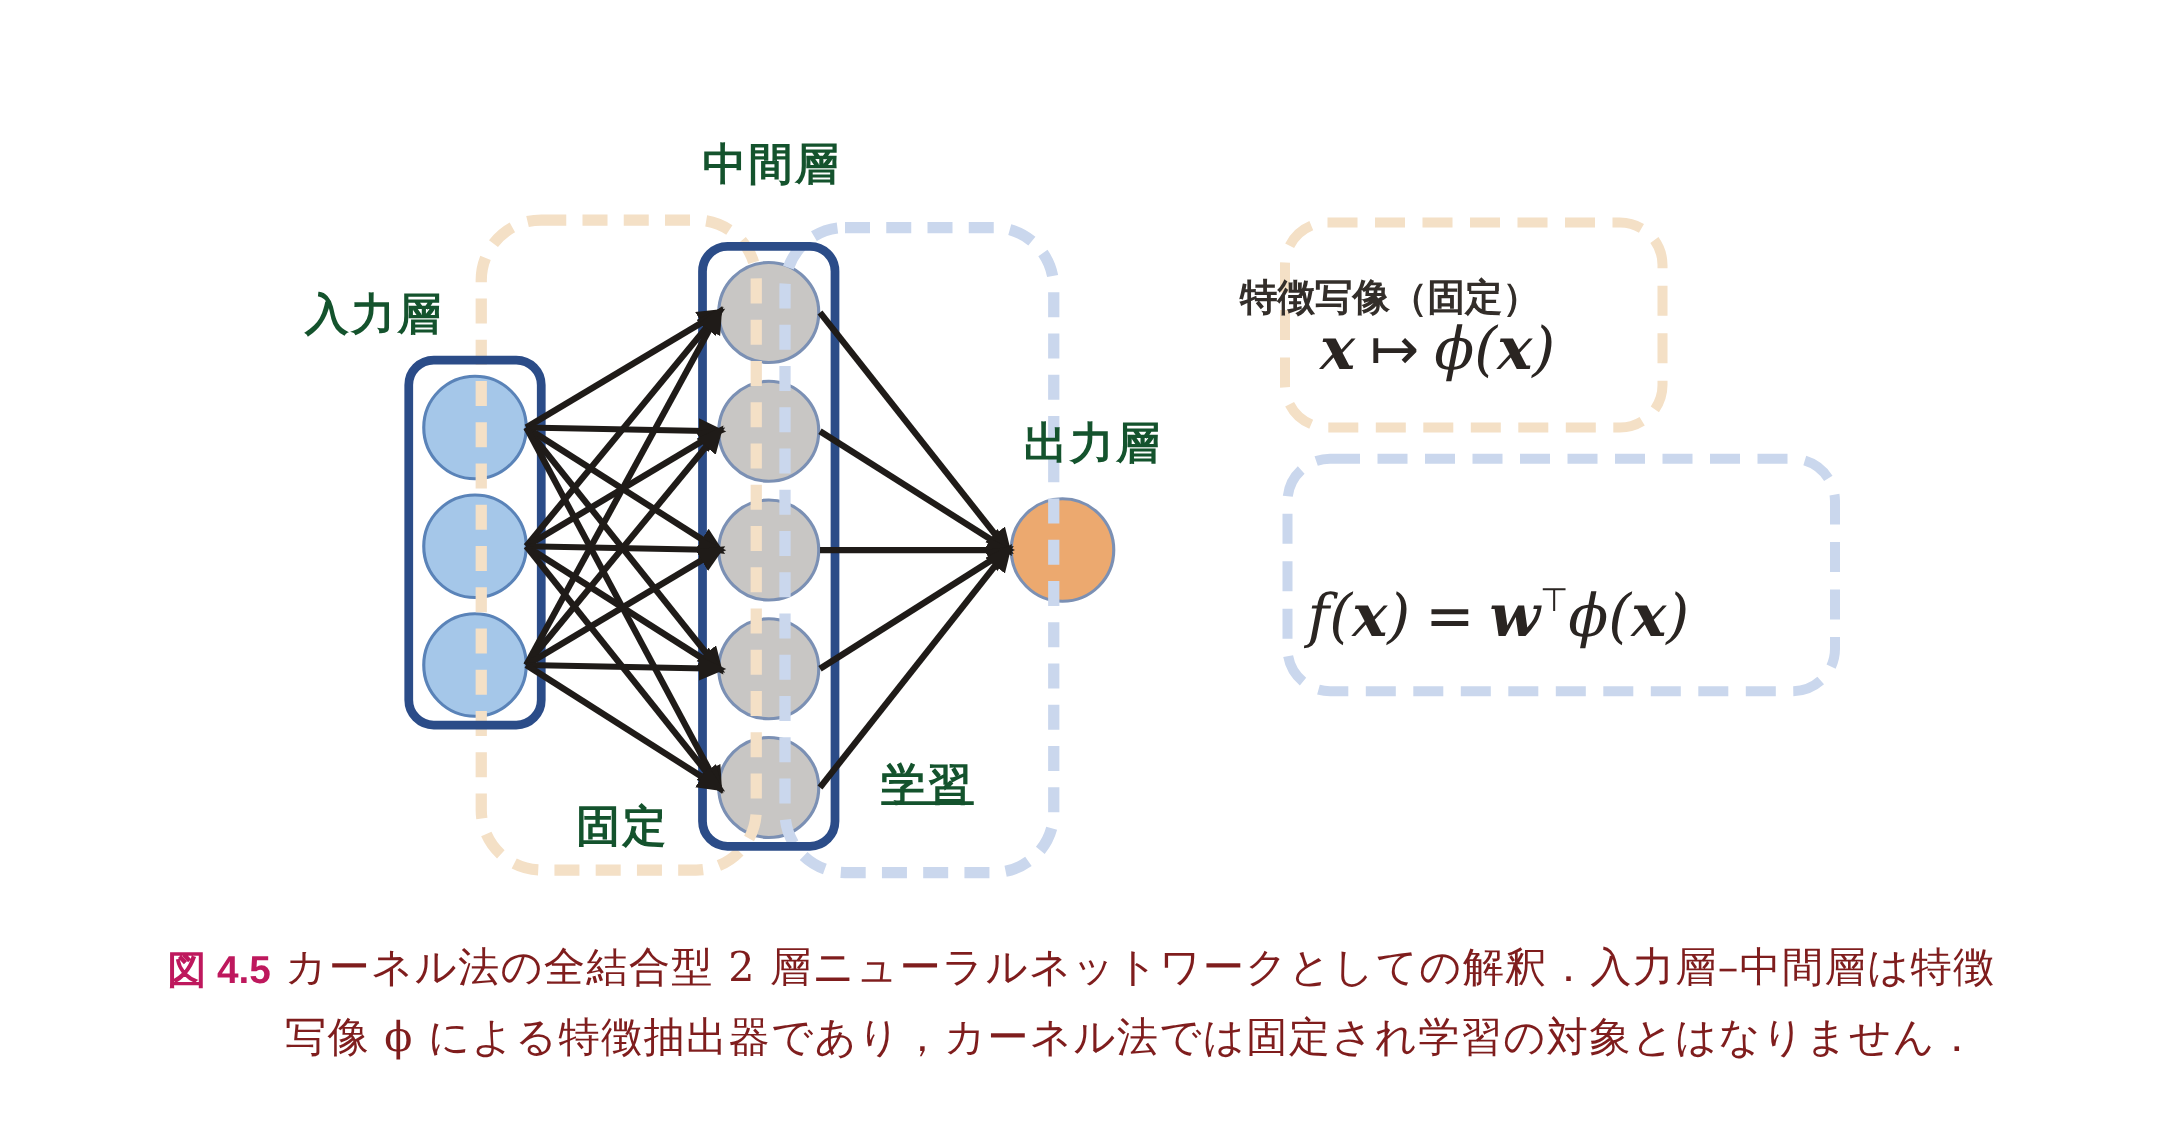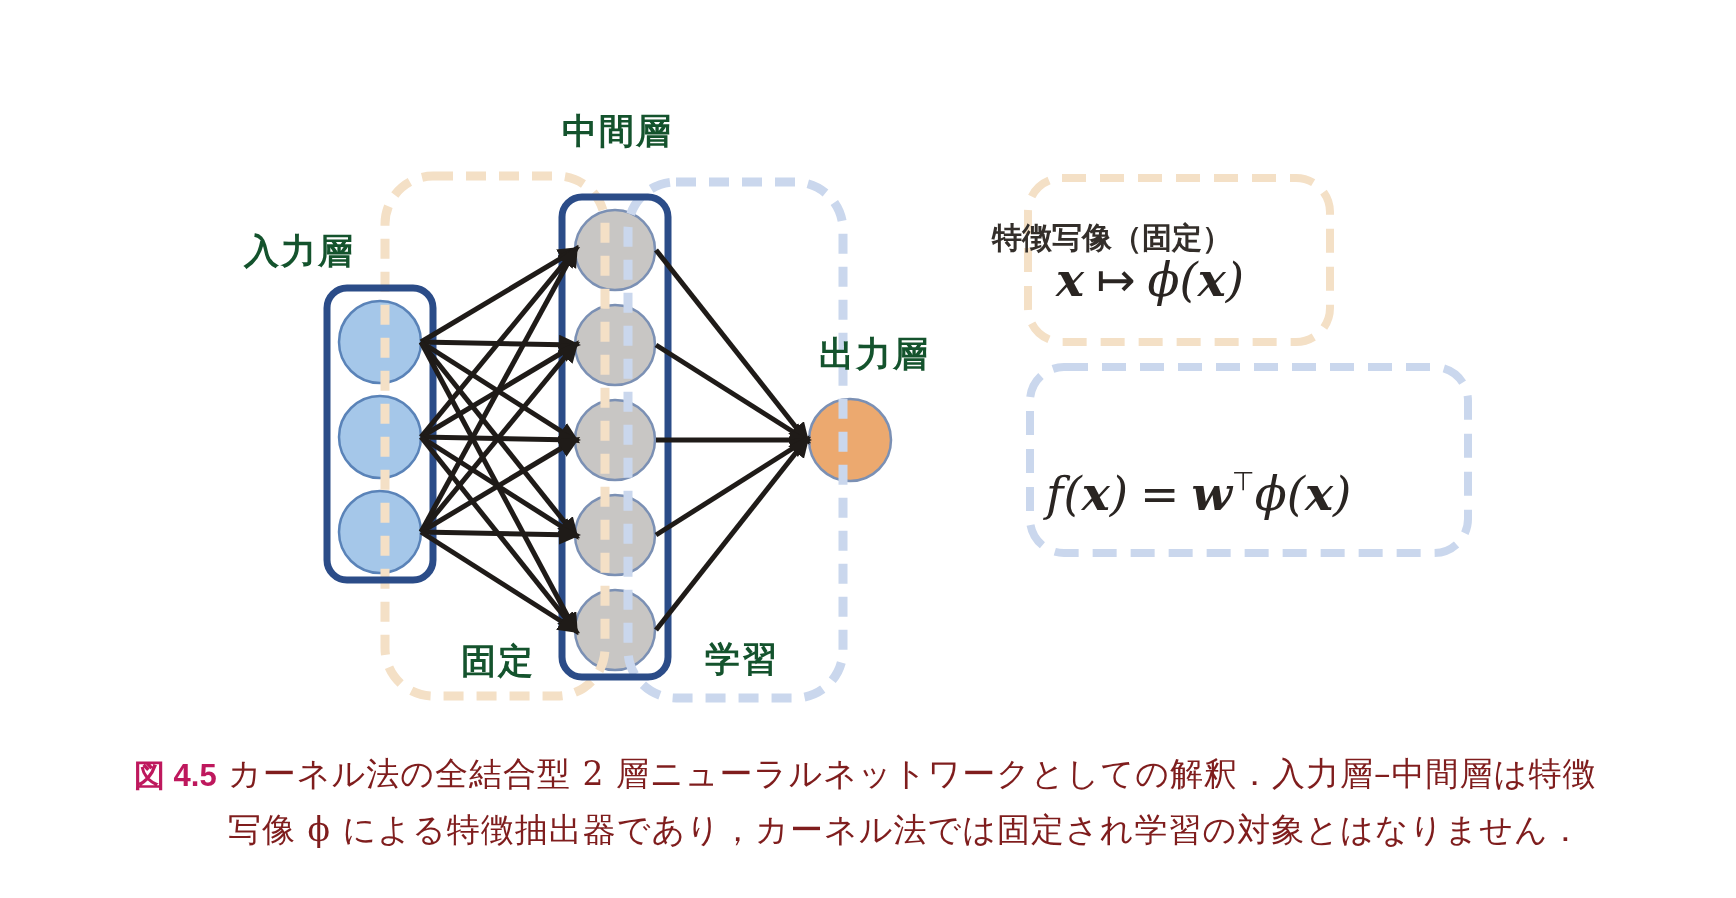--- a/index.html
+++ b/index.html
@@ -121,21 +121,21 @@
     </g>
 
     <rect x="1028" y="178" width="302" height="164" rx="34" ry="34" fill="none" stroke-width="8" stroke-dasharray="24 14" stroke="#f4e0c6"></rect>
     <rect x="1030" y="367" width="438" height="186" rx="34" ry="34" fill="none" stroke-width="8" stroke-dasharray="24 14" stroke="#cad7ed"></rect>
   </svg>
 
   <div class="layer-label" style="left:244px; top:228px;">入力層</div>
   <div class="layer-label" style="left:562px; top:108px;">中間層</div>
   <div class="layer-label" style="left:819px; top:331px;">出力層</div>
   <div class="layer-label" style="left:461px; top:638px;">固定</div>
-  <div class="layer-label" style="left:705px; top:636px;">学習</div>
+  <div class="layer-label" style="left:705px; top:604px;text-decoration:underline;">学習</div>
 
   <div class="box-title" style="left:992px; top:204px;margin-top:14px;">特徴写像（固定）</div>
   <div class="formula" style="left:1056px; top:252px;">
     <span class="mxb">x</span><span class="mop">↦</span><span class="mit">ϕ(</span><span class="mxb">x</span><span class="mit">)</span>
   </div>
 
   <div class="formula" style="left:1046px; top:438px;margin-top:28px;">
     <span class="mit">f(</span><span class="mxb">x</span><span class="mit">)</span><span class="mop">=</span><span class="mxb">w</span><sup class="msup">⊤</sup><span class="mit">ϕ(</span><span class="mxb">x</span><span class="mit">)</span>
   </div>
 

